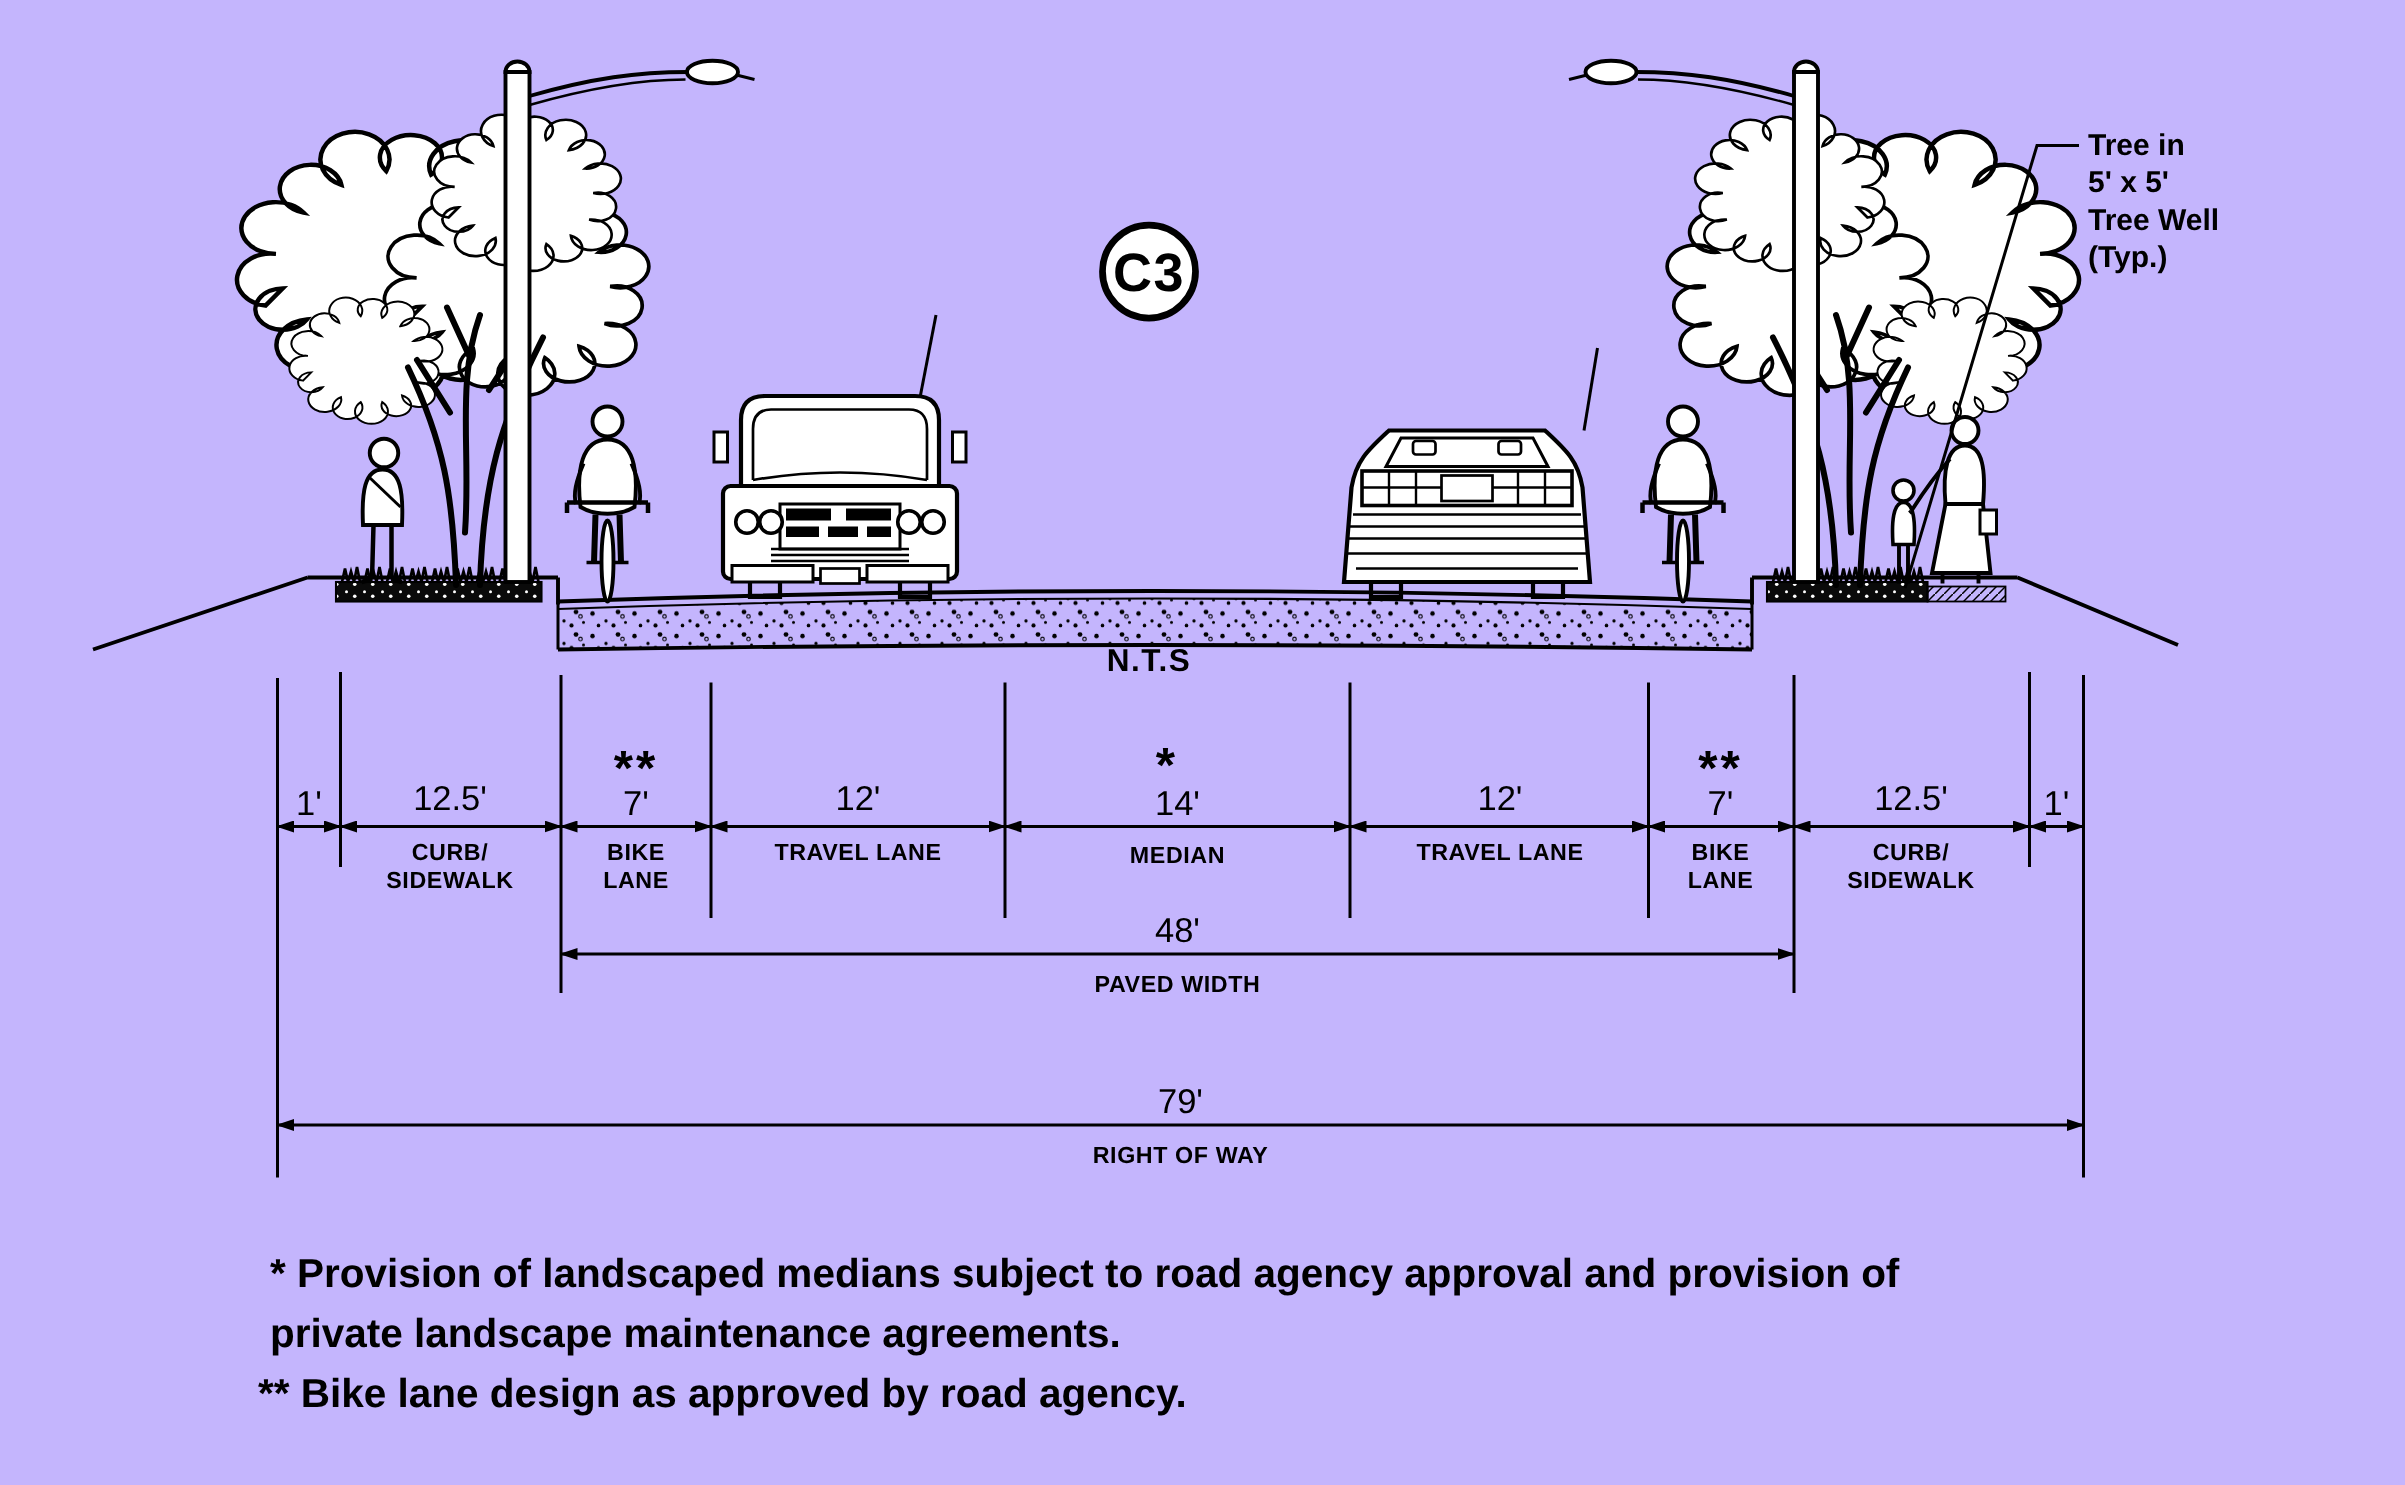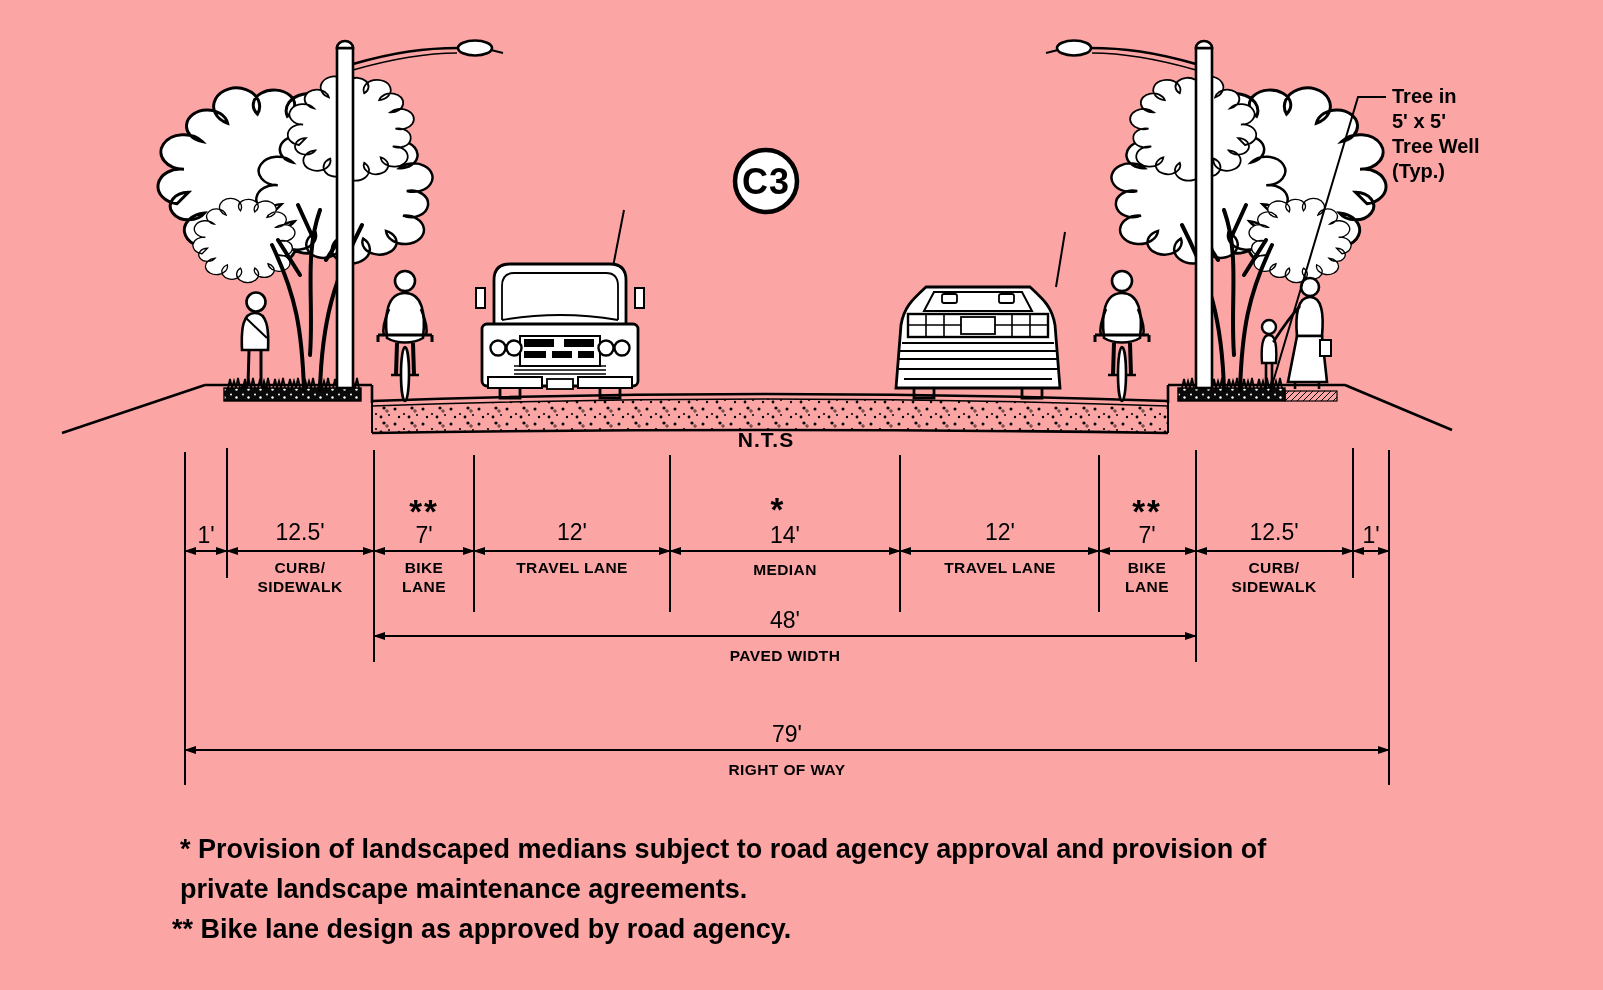--- a/index.html
+++ b/index.html
@@ -1,16 +1,16 @@
 <!DOCTYPE html>
 <html><head>
 <meta charset="utf-8">
 <style>
   html,body{margin:0;padding:0;background:#ffffff;}
-  .page{position:relative;width:1603px;height:990px;background:#fca5a5;overflow:hidden;}
+  .page{position:relative;width:1603px;height:990px;background:#c4b5fd;overflow:hidden;}
   svg{position:absolute;left:0;top:0;}
   text{font-family:"Liberation Sans",sans-serif;fill:#000;}
   .dimval{font-size:23px;text-anchor:middle;}
   .dimsub{font-size:15.5px;font-weight:bold;text-anchor:middle;letter-spacing:.4px;}
   .noteast{font-size:33px;font-weight:bold;text-anchor:middle;letter-spacing:2px;}
   .annot{font-size:20px;font-weight:bold;text-anchor:start;}
   .ntslab{font-size:21px;font-weight:bold;text-anchor:middle;letter-spacing:1px;}
   .badge{font-size:36px;font-weight:bold;text-anchor:middle;letter-spacing:1px;}
   .footnote{font-size:27px;font-weight:bold;text-anchor:start;}
   .ln{stroke:#000;fill:none;}

